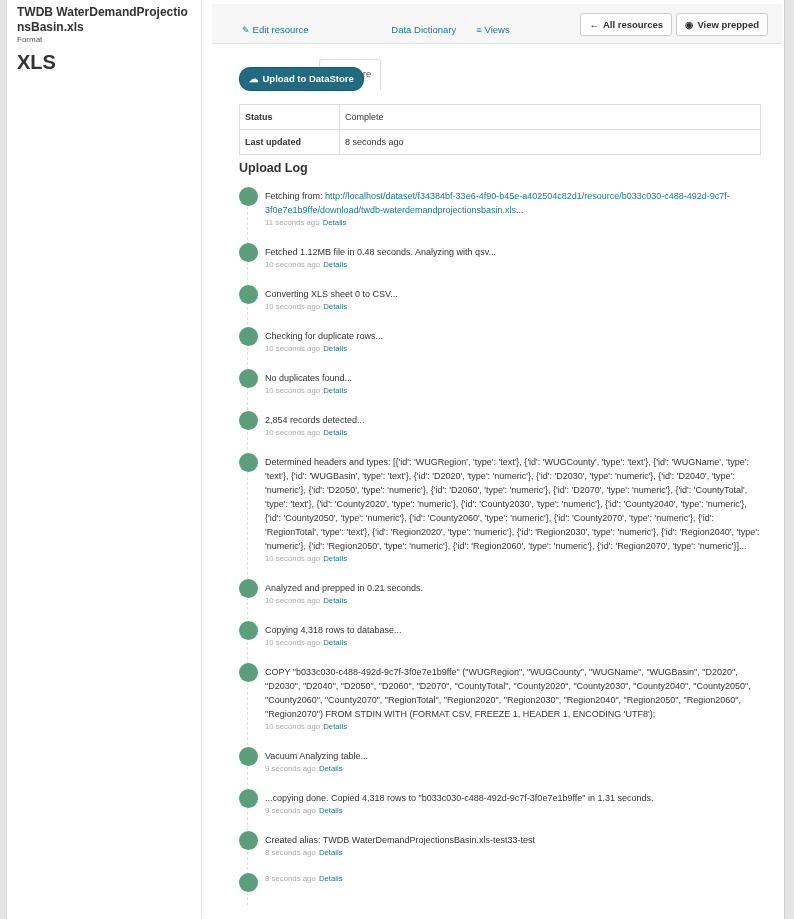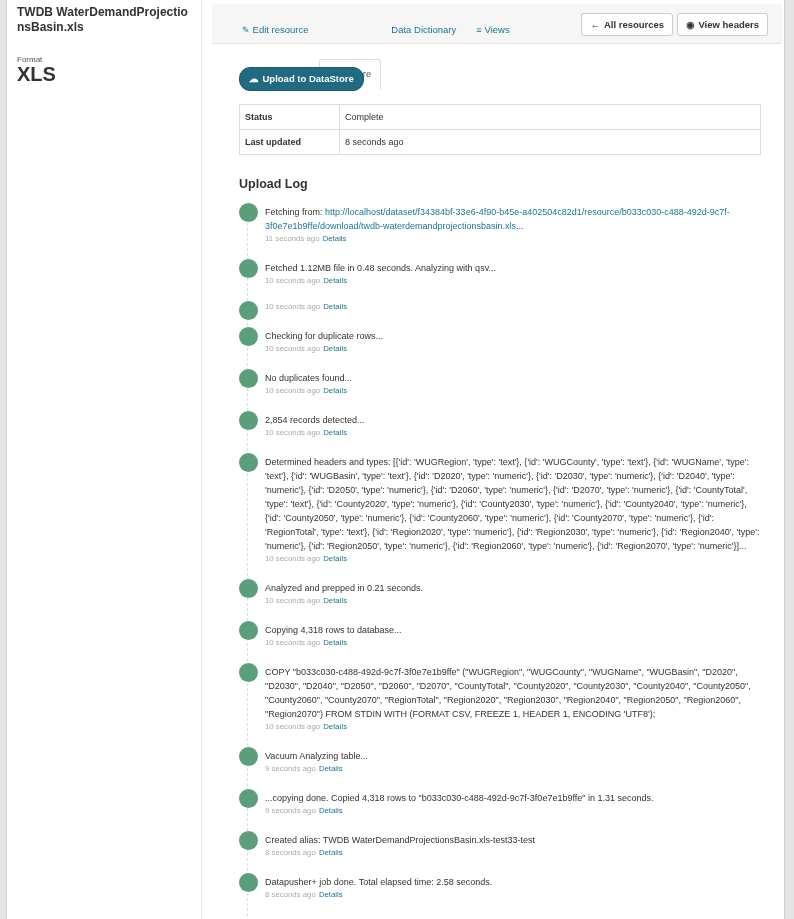--- a/index.html
+++ b/index.html
@@ -20,22 +20,22 @@
     
     .sidebar {
       position: absolute; left: 0; top: 0; width: 195px; height: 919px;
       border-right: 1px solid #e2e2e2;
       padding: 5px 10px;
     }
     .res-title {
       font-weight: bold; font-size: 12px; line-height: 15px; color: #333;
       word-break: break-all; width: 175px;
     }
-    .format-label { margin-top: 20px; font-size: 8px; color: #555; }
-    .format-value { font-weight: bold; font-size: 20px; line-height: 20px; color: #333; }
+    .format-label { font-size: 8px; color: #555; }
+    .format-value { font-weight: bold; font-size: 20px; line-height: 20px; color: #333; margin-top: 8px; }
 
     
     .main { position: absolute; left: 205px; top: 0; width: 574px; height: 668px; }
     .page-header {
       position: absolute; left: 0; top: 4px; width: 570px; height: 40px;
       background: #f6f6f6;
       border-bottom: 1px solid #e5e5e5;
     }
     .tabs { position: absolute; left: 20px; top: 11px; display: flex; height: 30px; }
     .tab {
@@ -59,21 +59,21 @@
       border: 1px solid #1a5a6e; border-radius: 11px; font-size: 9.5px; font-weight: bold; line-height: 22px; cursor: pointer;
     }
     .upload-btn .ico { margin-right: 4px; }
     .status-table {
       margin-top: 13px; width: 522px; border-collapse: collapse; border: 1px solid #ddd;
     }
     .status-table td {
       border: 1px solid #ddd; height: 25px; padding: 0 5px; font-size: 9px; color: #333;
     }
     .status-table td.k { width: 100px; font-weight: bold; }
-    .log-title { margin-top: 22px; font-size: 12.5px; font-weight: bold; color: #333; height: 20px; }
+    .log-title { margin-top: 6px; font-size: 12.5px; font-weight: bold; color: #333; height: 20px; }
     .log { position: relative; margin-top: 6px; }
     .log::before {
       content: ""; position: absolute; left: 8px; top: 10px; bottom: -20px;
       border-left: 1px dashed #ddd;
     }
     .log-item { position: relative; padding-left: 26px; }
     .dot {
       position: absolute; left: 0; top: 0; width: 19px; height: 19px; border-radius: 50%;
       background: #5a9e7b;
     }
@@ -106,21 +106,21 @@
         </div>
         <div class="tab">
           <span class="ico">≡</span><span>Views</span>
         </div>
       </nav>
       <div class="hdr-actions">
         <div class="hbtn">
           <span class="ico">←</span><span>All resources</span>
         </div>
         <div class="hbtn">
-          <span class="ico">◉</span><span>View headers</span>
+          <span class="ico">◉</span><span>View prepped</span>
         </div>
       </div>
     </div>
 
     <div class="content">
       <div class="upload-btn">
         <span class="ico">☁</span><span>Upload to DataStore</span>
       </div>
 
       <table class="status-table">
@@ -144,20 +144,21 @@
           <div class="msg"><span>Fetching from: </span><a>http://localhost/dataset/f34384bf-33e6-4f90-b45e-a402504c82d1/resource/b033c030-c488-492d-9c7f-3f0e7e1b9ffe/download/twdb-waterdemandprojectionsbasin.xls</a><span>...</span></div>
           <div class="meta"><span>11 seconds ago</span> <a>Details</a></div>
         </div>
         <div class="log-item">
           <span class="dot"></span>
           <div class="msg">Fetched 1.12MB file in 0.48 seconds. Analyzing with qsv...</div>
           <div class="meta"><span>10 seconds ago</span> <a>Details</a></div>
         </div>
         <div class="log-item">
           <span class="dot"></span>
+          <div class="msg">Converting XLS sheet 0 to CSV...</div>
           <div class="meta"><span>10 seconds ago</span> <a>Details</a></div>
         </div>
         <div class="log-item">
           <span class="dot"></span>
           <div class="msg">Checking for duplicate rows...</div>
           <div class="meta"><span>10 seconds ago</span> <a>Details</a></div>
         </div>
         <div class="log-item">
           <span class="dot"></span>
           <div class="msg">No duplicates found...</div>
@@ -198,19 +199,18 @@
           <div class="msg">...copying done. Copied 4,318 rows to "b033c030-c488-492d-9c7f-3f0e7e1b9ffe" in 1.31 seconds.</div>
           <div class="meta"><span>9 seconds ago</span> <a>Details</a></div>
         </div>
         <div class="log-item">
           <span class="dot"></span>
           <div class="msg">Created alias: TWDB WaterDemandProjectionsBasin.xls-test33-test</div>
           <div class="meta"><span>8 seconds ago</span> <a>Details</a></div>
         </div>
         <div class="log-item">
           <span class="dot"></span>
-          <div class="msg">Datapusher+ job done. Total elapsed time: 2.58 seconds.</div>
           <div class="meta"><span>8 seconds ago</span> <a>Details</a></div>
         </div>
       </div>
     </div>
   </main>
 </div>
 
 </body></html>

